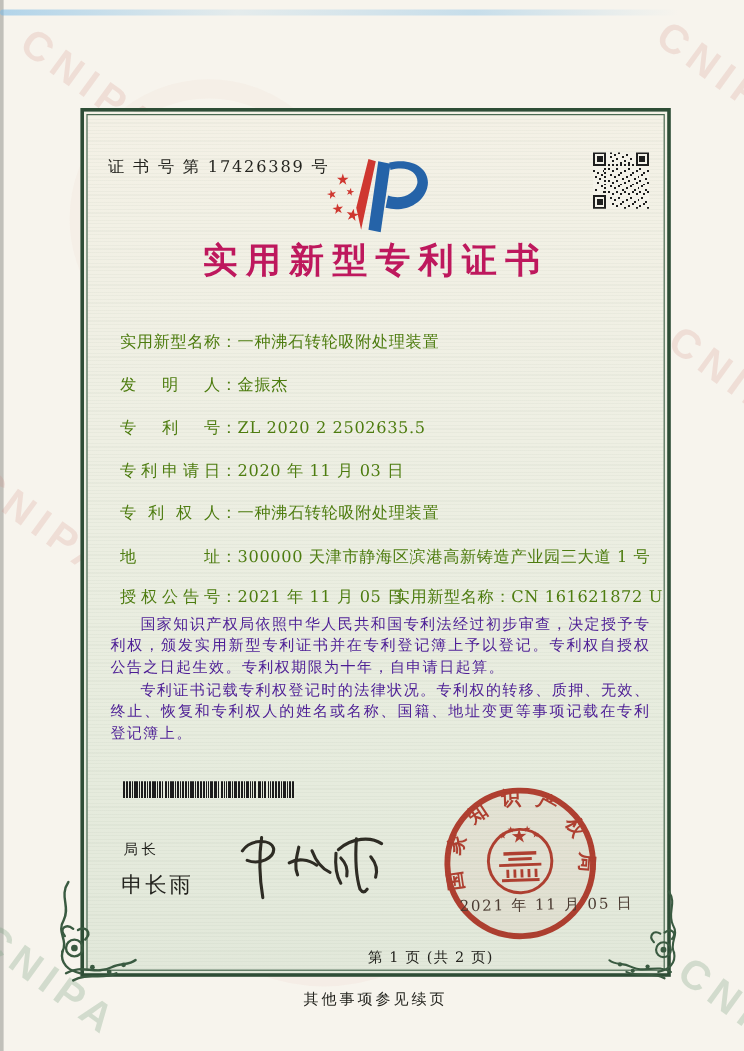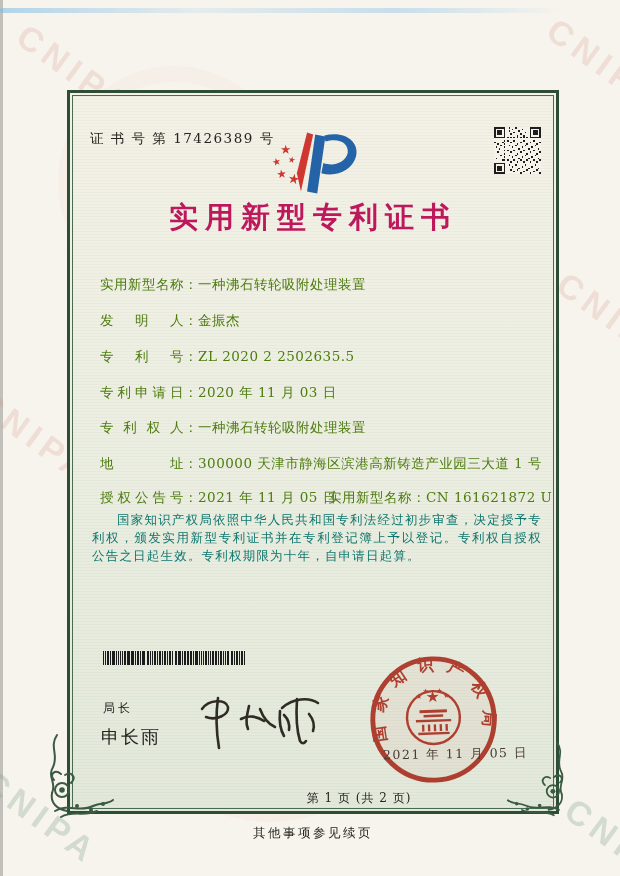--- a/index.html
+++ b/index.html
@@ -33,21 +33,21 @@
 
   .logo { position:absolute; left:248px; top:128px; }
   .title { position:absolute; left:67px; top:198px; width:492px; text-align:center;
     font-size:29px; font-weight:600; letter-spacing:7px; color:#be185d; }
 
   .row { position:absolute; left:100px; font-size:13.5px; letter-spacing:.5px; white-space:nowrap; color:#4d7c0f; }
   .flabel { display:inline-block; width:84px; text-align:justify; text-align-last:justify; }
   .pair2 { position:absolute; left:228px; top:0; white-space:nowrap; }
 
   .paras { position:absolute; left:92px; top:511px; width:450px; font-size:12.5px;
-    line-height:18.2px; letter-spacing:1.2px; text-align:justify; color:#0f766e; }
+    line-height:18.2px; letter-spacing:1.2px; text-align:justify; color:#4c1d95; }
   .paras p { margin:0; text-indent:2em; }
 
   .barcode { position:absolute; left:98px; top:651px; }
   .sign-title { position:absolute; left:103px; top:700px; font-size:12px; letter-spacing:3px; }
   .sign-name  { position:absolute; left:101px; top:725px; font-size:18px; letter-spacing:2px; }
   .signature  { position:absolute; left:185px; top:684px; }
 
   .seal { position:absolute; left:365px; top:651px; opacity:.92; mix-blend-mode:multiply; }
   .seal-date { position:absolute; left:383px; top:746px; font-size:12.5px; letter-spacing:1.5px;
     color:#4a3a31; transform:rotate(-1deg); }
@@ -186,20 +186,21 @@
 </div>
 <div class="row" style="top:489px;">
   <span class="flabel">授权公告号</span><span>：</span><span>2021 年 11 月 05 日</span>
   <span class="pair2">
     <span class="flabel">实用新型名称</span><span>：</span><span>CN 161621872 U</span>
   </span>
 </div>
 
 <div class="paras">
   <p>国家知识产权局依照中华人民共和国专利法经过初步审查，决定授予专利权，颁发实用新型专利证书并在专利登记簿上予以登记。专利权自授权公告之日起生效。专利权期限为十年，自申请日起算。</p>
+  <p>专利证书记载专利权登记时的法律状况。专利权的转移、质押、无效、终止、恢复和专利权人的姓名或名称、国籍、地址变更等事项记载在专利登记簿上。</p>
 </div>
 
 <svg class="barcode" width="152" height="14" viewBox="0 0 153 15" shape-rendering="crispEdges">
   <g fill="#1c1c1c">
     <path d="M0 0h2v15H0z M3 0h1v15H3z M5 0h2v15H5z M8 0h1v15H8z M10 0h3v15h-3z M14 0h1v15h-1z M16 0h2v15h-2z M19 0h1v15h-1z M21 0h1v15h-1z M23 0h2v15h-2z M26 0h3v15h-3z M30 0h1v15h-1z M32 0h2v15h-2z M35 0h1v15h-1z M37 0h2v15h-2z M40 0h1v15h-1z M42 0h3v15h-3z M46 0h1v15h-1z M48 0h2v15h-2z M51 0h1v15h-1z M53 0h1v15h-1z M55 0h2v15h-2z M58 0h1v15h-1z M60 0h3v15h-3z M64 0h1v15h-1z M66 0h2v15h-2z M69 0h1v15h-1z M71 0h2v15h-2z M74 0h1v15h-1z M76 0h1v15h-1z M78 0h2v15h-2z M81 0h3v15h-3z M85 0h1v15h-1z M87 0h2v15h-2z M90 0h1v15h-1z M92 0h1v15h-1z M94 0h2v15h-2z M97 0h1v15h-1z M99 0h3v15h-3z M103 0h1v15h-1z M105 0h2v15h-2z M108 0h1v15h-1z M110 0h2v15h-2z M113 0h1v15h-1z M115 0h1v15h-1z M117 0h2v15h-2z M120 0h3v15h-3z M124 0h1v15h-1z M126 0h2v15h-2z M129 0h1v15h-1z M131 0h1v15h-1z M133 0h2v15h-2z M136 0h1v15h-1z M138 0h2v15h-2z M141 0h1v15h-1z M143 0h2v15h-2z M146 0h1v15h-1z M148 0h2v15h-2z M151 0h2v15h-2z"></path>
   </g>
 </svg>
 
 <div class="sign-title">局长</div>
 <div class="sign-name">申长雨</div>

